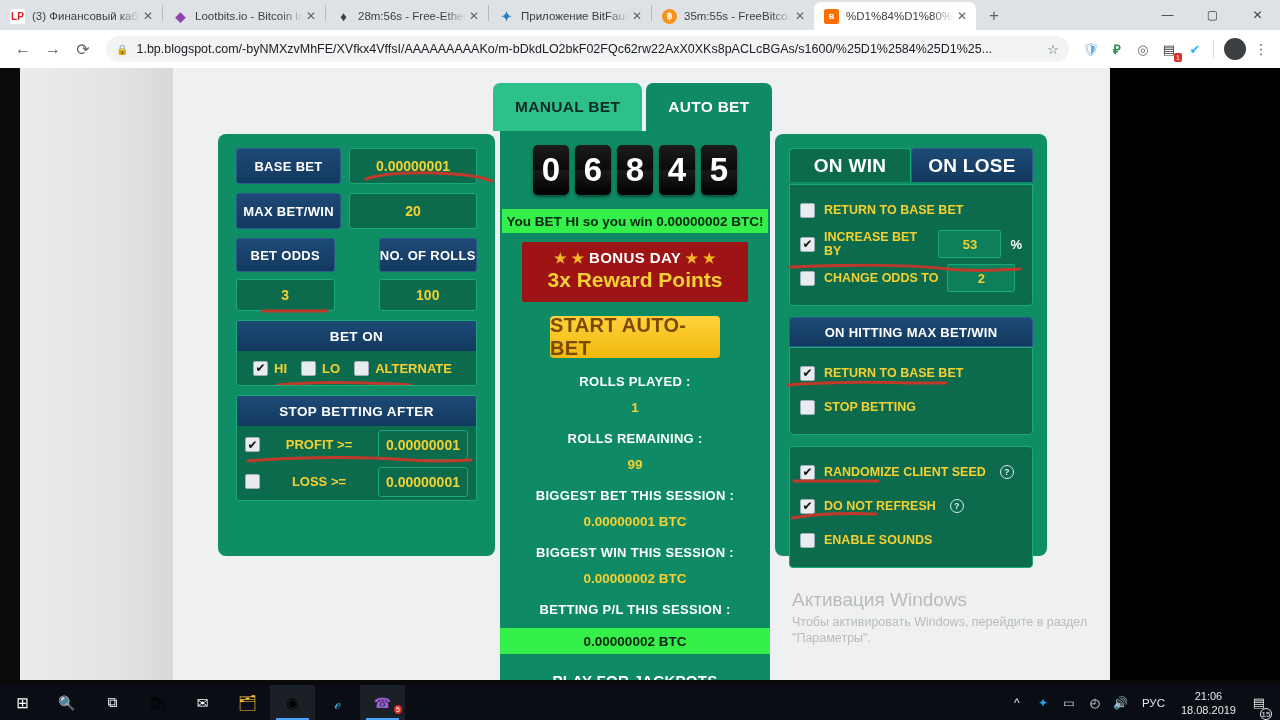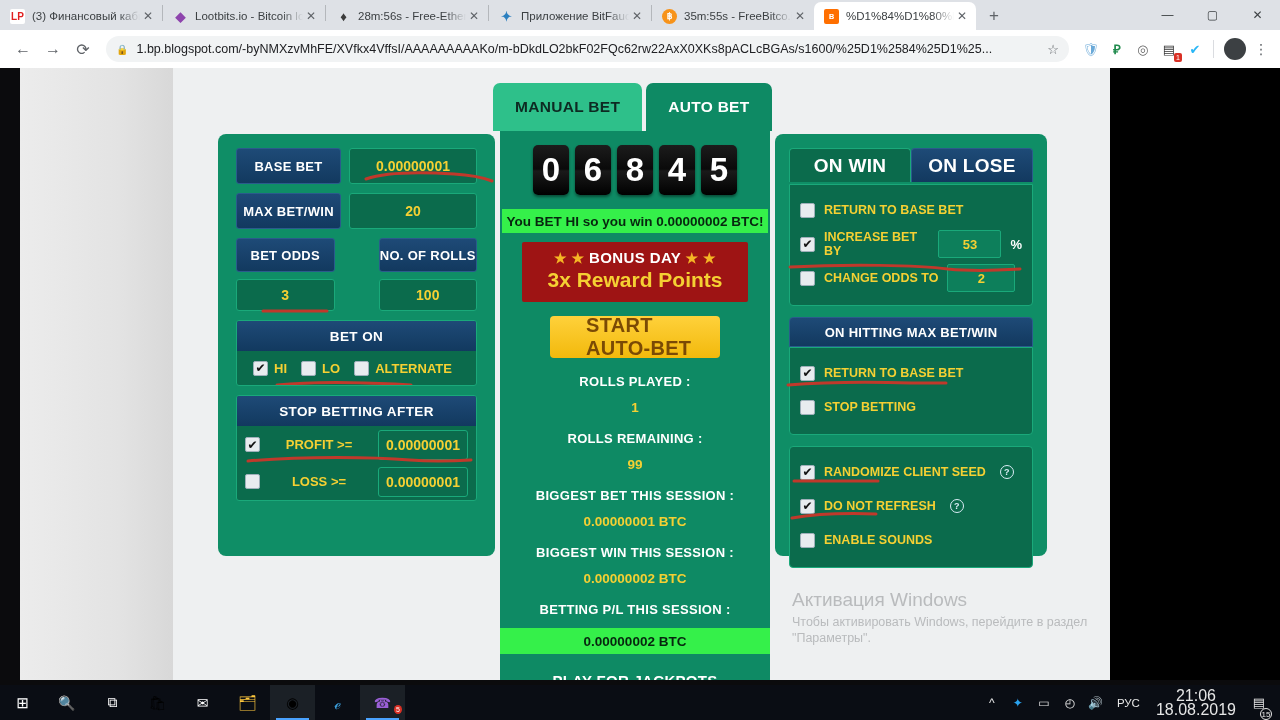--- a/index.html
+++ b/index.html
@@ -168,21 +168,21 @@
   .bonus {
     background: #9e1414; margin: 0 22px 14px 22px; border-radius: 2px; padding: 7px 0 10px 0; text-align: center;
   }
   .bonus .line1 { color: #fff; font-weight: bold; font-size: 15px; letter-spacing: .4px; }
   .bonus .line1 .star { color: #f5b625; font-size: 14px; }
   .bonus .line2 { color: #f5d033; font-weight: bold; font-size: 21px; margin-top: 2px; }
   .startbtn {
     background: linear-gradient(to bottom, #ffd13b, #f2b90c); color: #7a4a05;
     margin: 0 50px 16px 50px; height: 42px; border-radius: 4px;
     display: flex; align-items: center; justify-content: center;
-    font-size: 20px; font-weight: bold; letter-spacing: .3px; padding-left: 36px;
+    font-size: 20px; font-weight: bold; letter-spacing: .3px;
   }
   .stat-label { color: #fff; font-weight: bold; font-size: 13px; text-align: center; margin-bottom: 11px; letter-spacing: .3px; }
   .stat-value { color: #f5d033; font-weight: bold; font-size: 13.5px; text-align: center; margin-bottom: 16px; }
   .pl-bar {
     background: #35f04a; color: #07260f; font-weight: bold; font-size: 13.5px;
     height: 26px; display: flex; align-items: center; justify-content: center; margin: 0 0 18px 0;
   }
   .jackpot { color: #fff; font-weight: bold; font-size: 15px; text-align: center; letter-spacing: .3px; }
 
   
@@ -220,21 +220,21 @@
   .wm2 { font-size: 12.5px; color: #b9bbbd; line-height: 16px; margin-top: 3px; }
 
   
   .taskbar { position: absolute; left: 0; bottom: 0; width: 1280px; height: 35px; background: #0a0d14; display: flex; align-items: center; }
   .tb-item { width: 45px; height: 35px; display: flex; align-items: center; justify-content: center; position: relative; }
   .tb-item.running { background: #1b2026; }
   .tb-item.running::after { content: ""; position: absolute; bottom: 0; left: 6px; right: 6px; height: 2px; background: #4aa3ff; }
   .tray { margin-left: auto; display: flex; align-items: center; height: 35px; padding-right: 6px; }
   .tray-ico { width: 26px; height: 35px; display: flex; align-items: center; justify-content: center; color: #e6e6e6; font-size: 12px; }
   .tray-lang { color: #e6e6e6; font-size: 11.5px; padding: 0 8px; }
-  .tray-clock { color: #e6e6e6; font-size: 16px; line-height: 14px; text-align: center; padding: 0 8px; }
+  .tray-clock { color: #e6e6e6; font-size: 11px; line-height: 14px; text-align: center; padding: 0 8px; }
   .tray-action { width: 30px; height: 35px; display: flex; align-items: center; justify-content: center; color: #e6e6e6; font-size: 13px; position: relative; }
   .tray-action .cnt { position: absolute; right: 2px; bottom: 0; background: #0a0d14; color: #e6e6e6;
                       font-size: 8px; border: 1px solid #e6e6e6; border-radius: 50%; width: 12px; height: 12px;
                       display: flex; align-items: center; justify-content: center; }
 </style>
 </head>
 <body>
 
 <div id="screen">
 

